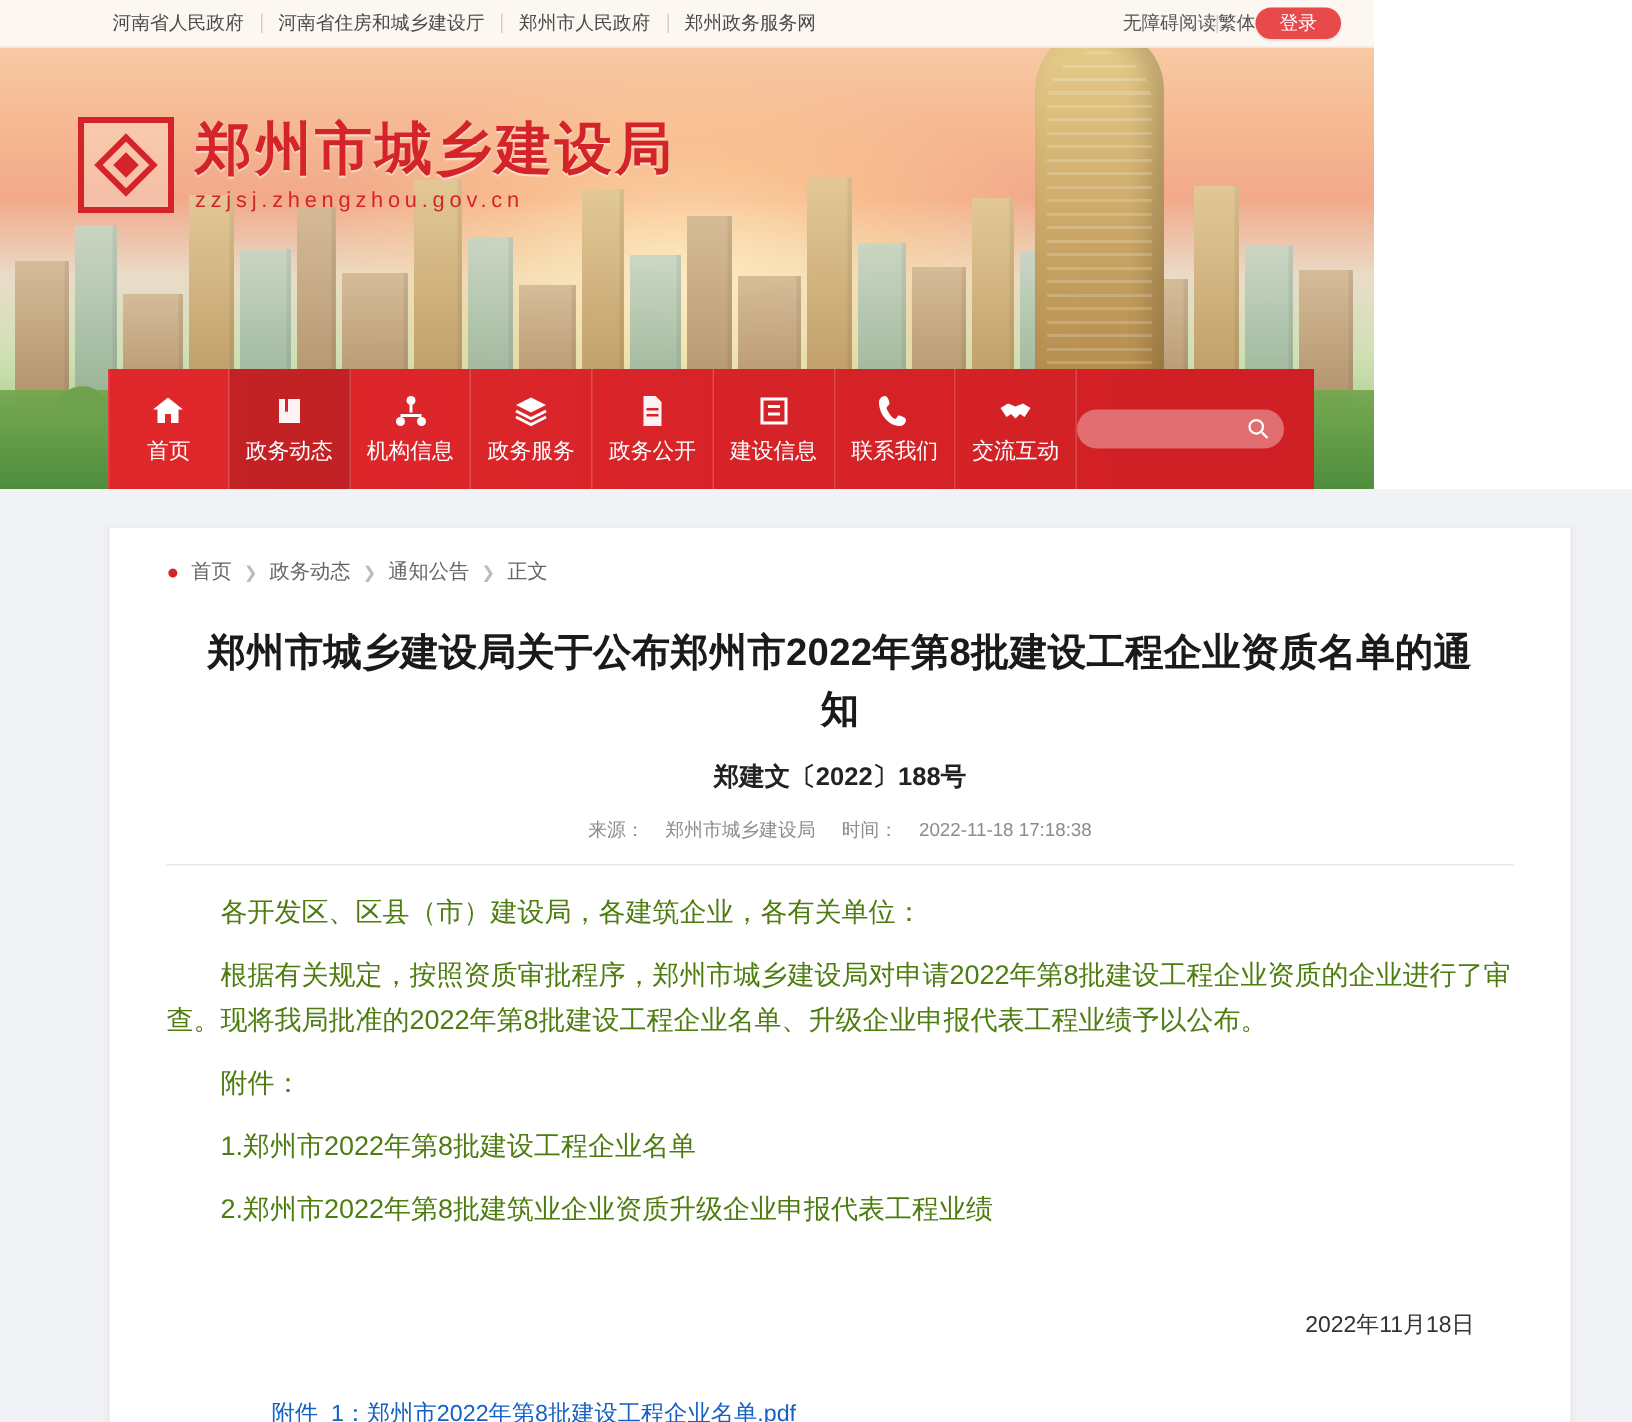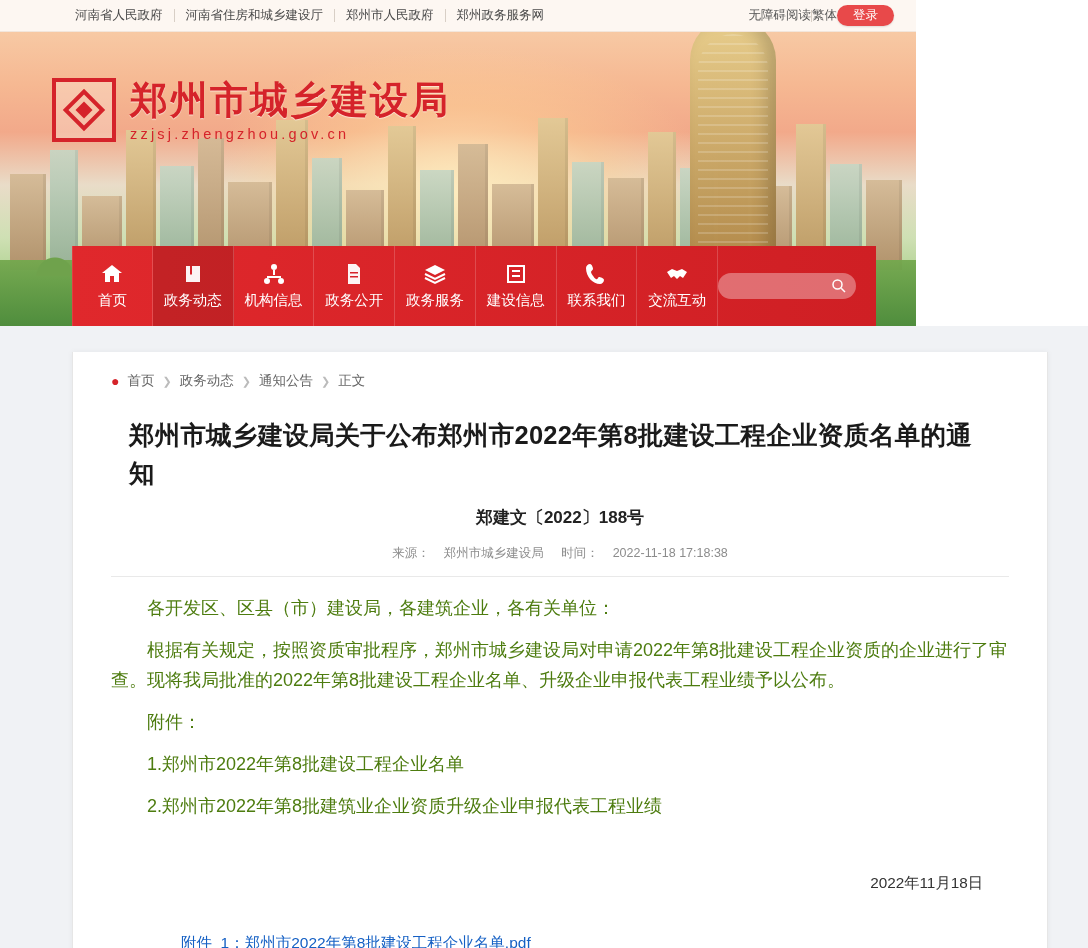--- a/index.html
+++ b/index.html
@@ -251,21 +251,21 @@
   }
   .crumb .pin { color: #d5232a; font-size: 14px; line-height: 14px; }
   .crumb a { color: #666; text-decoration: none; }
   .crumb .gt { color: #bbb; font-size: 11px; }
 
   .doc-title {
     margin: 26px 56px 0 56px;
     font-size: 25.5px;
     font-weight: 700;
     color: #1a1a1a;
-    text-align: left;
+    text-align: center;
     line-height: 38px;
     letter-spacing: .2px;
   }
   .doc-number {
     margin-top: 14px;
     text-align: center;
     font-size: 17px;
     font-weight: 700;
     color: #222;
   }
@@ -396,35 +396,35 @@
               <circle cx="5" cy="19" r="3"></circle>
               <circle cx="19" cy="19" r="3"></circle>
               <path d="M11 8h2v5h-2zM5 14h14v2H5z"></path>
             </svg>
         </span>
         <span>机构信息</span>
       </a>
       <a href="#" class="nav-item">
         <span class="nav-ico">
           <svg viewBox="0 0 24 24">
-              <path d="M6 2h8l4 4v16H6z" opacity=".95"></path>
-              <path d="M8 10h8v1.6H8zm0 4h8v1.6H8z" fill="#d5232a"></path>
-            </svg>
-        </span>
-        <span>政务公开</span>
-      </a>
-      <a href="#" class="nav-item">
-        <span class="nav-ico">
-          <svg viewBox="0 0 24 24">
               <path d="M12 3 2 8l10 5 10-5z"></path>
               <path d="M2 12l10 5 10-5" fill="none" stroke="#fff" stroke-width="2"></path>
               <path d="M2 16l10 5 10-5" fill="none" stroke="#fff" stroke-width="2"></path>
             </svg>
         </span>
         <span>政务服务</span>
+      </a>
+      <a href="#" class="nav-item">
+        <span class="nav-ico">
+          <svg viewBox="0 0 24 24">
+              <path d="M6 2h8l4 4v16H6z" opacity=".95"></path>
+              <path d="M8 10h8v1.6H8zm0 4h8v1.6H8z" fill="#d5232a"></path>
+            </svg>
+        </span>
+        <span>政务公开</span>
       </a>
       <a href="#" class="nav-item">
         <span class="nav-ico">
           <svg viewBox="0 0 24 24">
               <path d="M4 4h16v16H4z" fill="none" stroke="#fff" stroke-width="2"></path>
               <path d="M8 8h8v2H8zm0 5h8v2H8z"></path>
             </svg>
         </span>
         <span>建设信息</span>
       </a>

